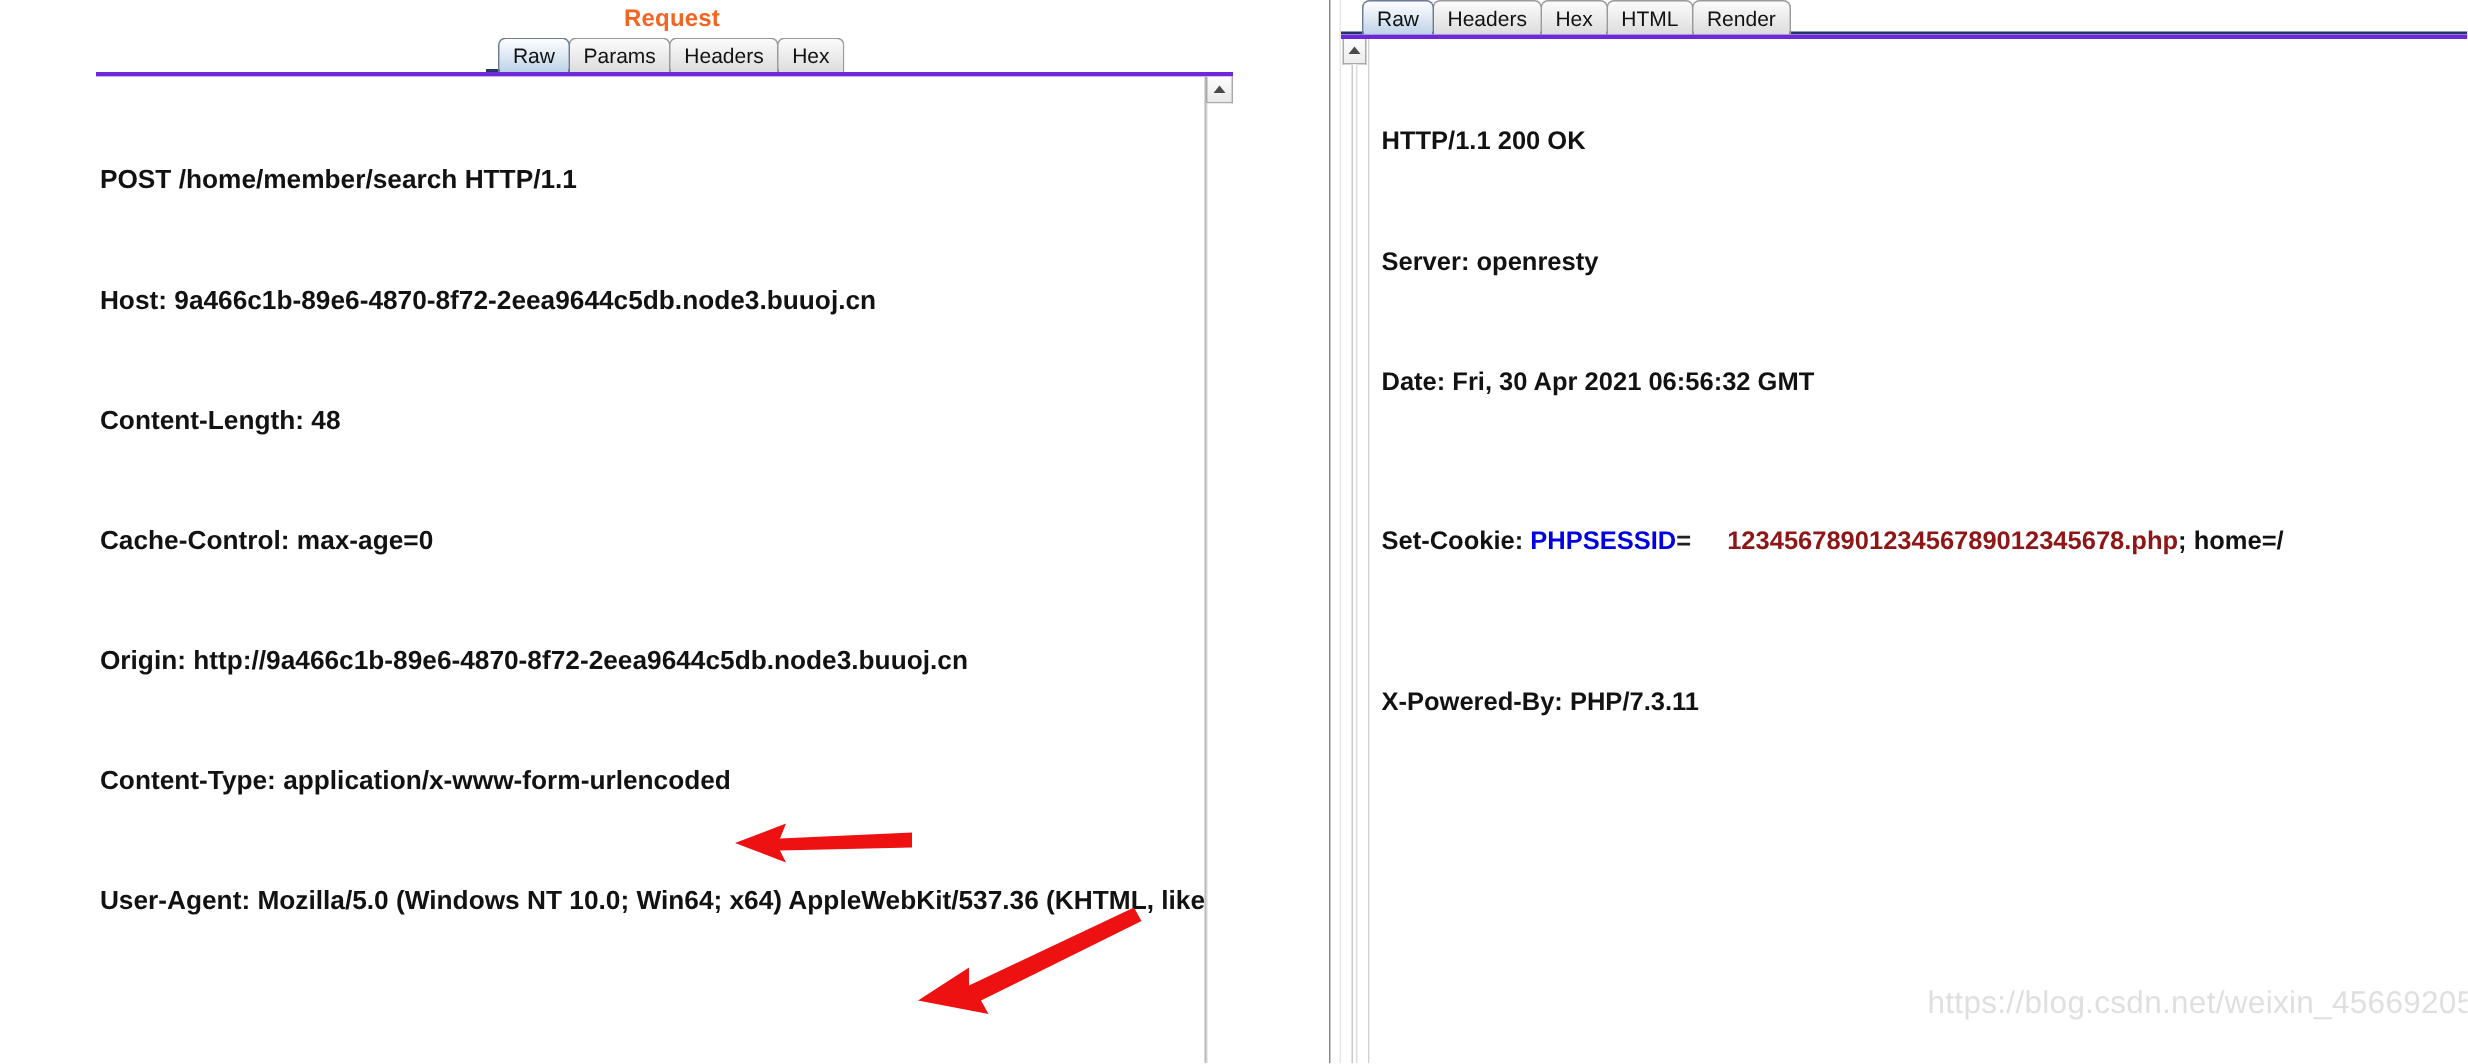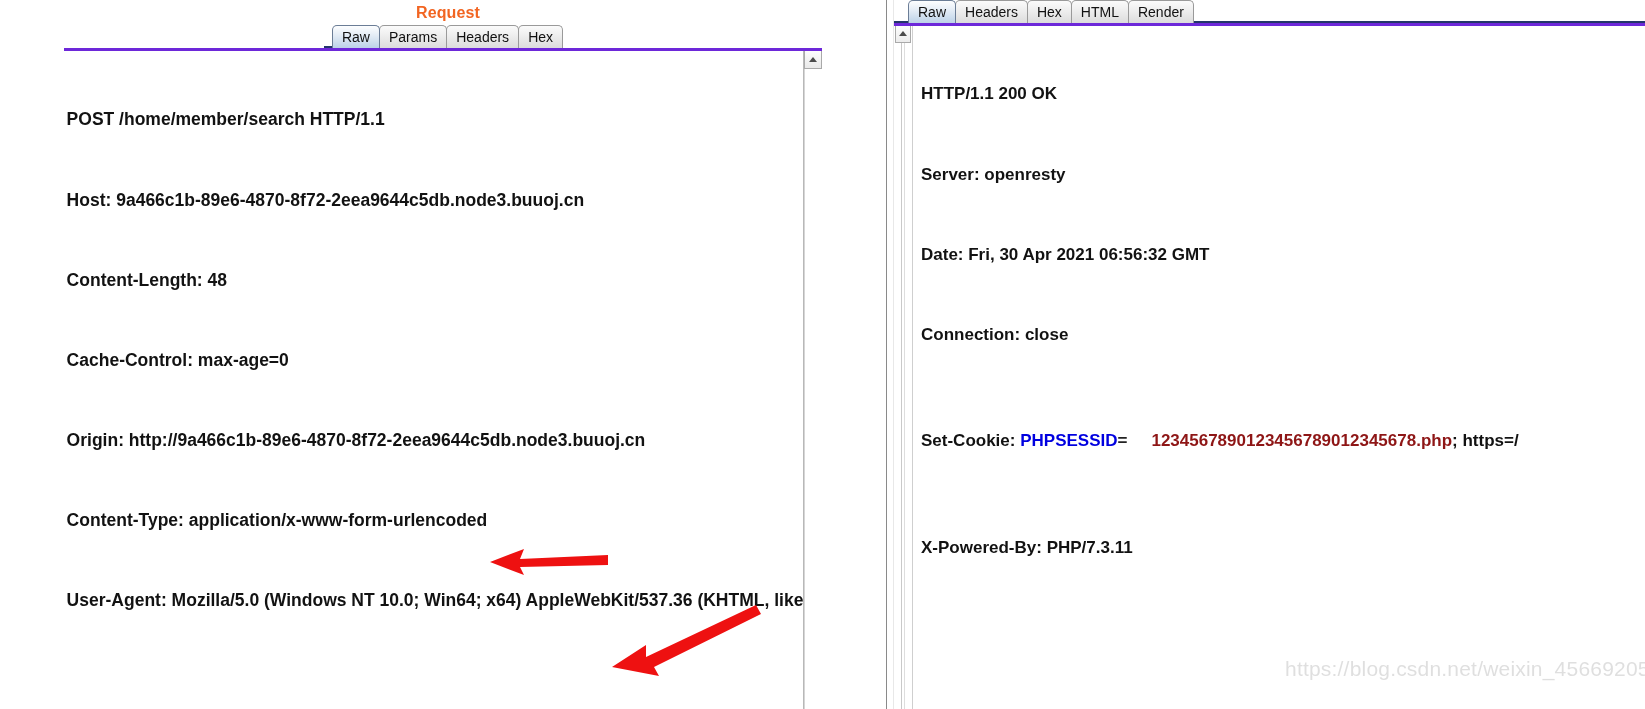--- a/index.html
+++ b/index.html
@@ -271,23 +271,22 @@
     <div class="editor-wrap">
       <div class="vscroll-left">
         <div class="arrow-up"></div>
         <div class="rail"></div>
       </div>
 
       <div class="editor">
         <span class="ln">HTTP/1.1 200 OK</span>
         <span class="ln">Server: openresty</span>
         <span class="ln">Date: Fri, 30 Apr 2021 06:56:32 GMT</span>
-        <span class="ln">Connection: close</span>
-
-        <span class="ln"><span>Set-Cookie: </span><span class="c-name">PHPSESSID</span><span class="c-punct">=</span><span class="c-val">1234567890123456789012345678.php</span><span>; https=/</span></span>
+
+        <span class="ln"><span>Set-Cookie: </span><span class="c-name">PHPSESSID</span><span class="c-punct">=</span><span class="c-val">1234567890123456789012345678.php</span><span>; home=/</span></span>
 
         <span class="ln">X-Powered-By: PHP/7.3.11</span>
         
         
 
         
 
         
 
         

